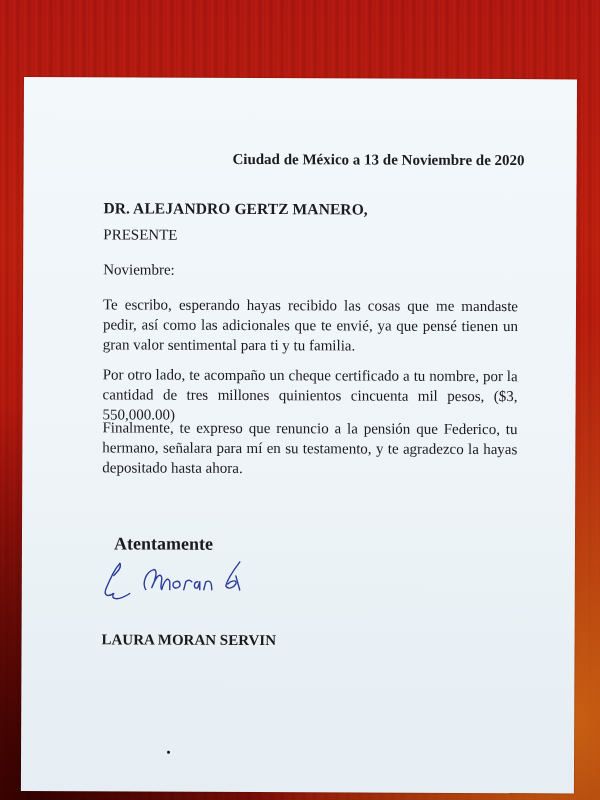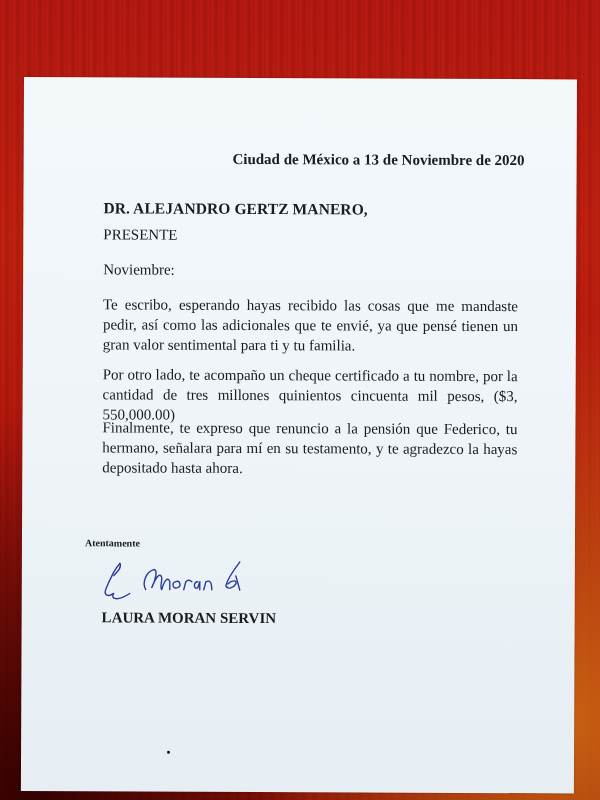--- a/index.html
+++ b/index.html
@@ -68,37 +68,37 @@
       left: 80px;
       width: 415px;
       text-align: justify;
       margin: 0;
     }
     .p1 { top: 217px; }
     .p2 { top: 287px; }
     .p3 { top: 340px; }
     .closing {
       position: absolute;
-      left: 63px;
+      left: 92px;
       top: 456px;
       font-weight: bold;
-      font-size: 10px;
+      font-size: 18px;
       text-align: center;
     }
     .signature {
       position: absolute;
       left: 78px;
       top: 478px;
       width: 160px;
       height: 50px;
     }
     .signer {
       position: absolute;
       left: 80px;
-      top: 530px;
+      top: 552px;
       font-weight: bold;
       font-size: 15px;
     }
     .dot {
       position: absolute;
       left: 146px;
       top: 673px;
       width: 3px;
       height: 3px;
       background: #111;

